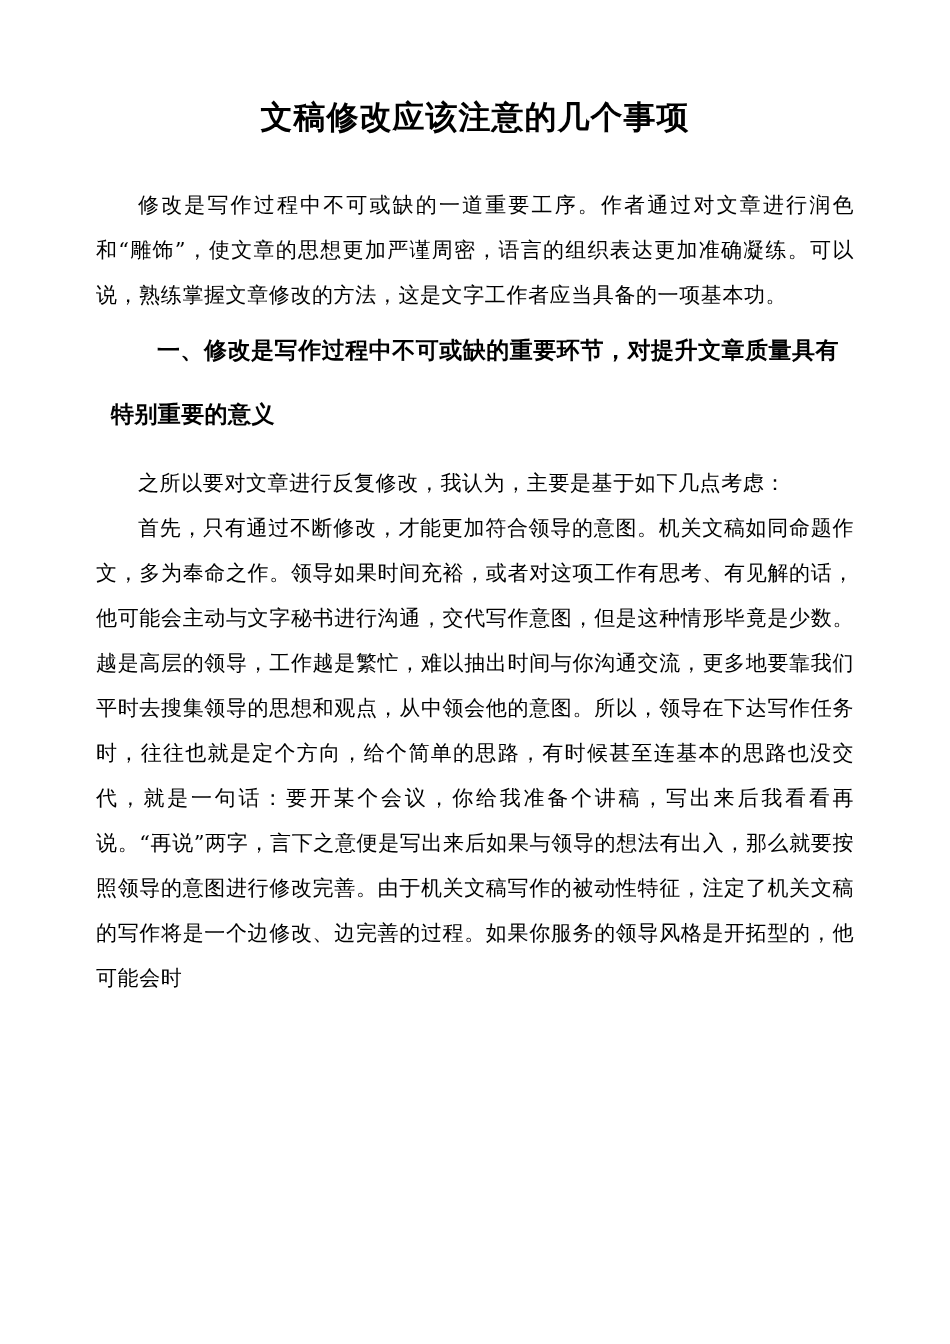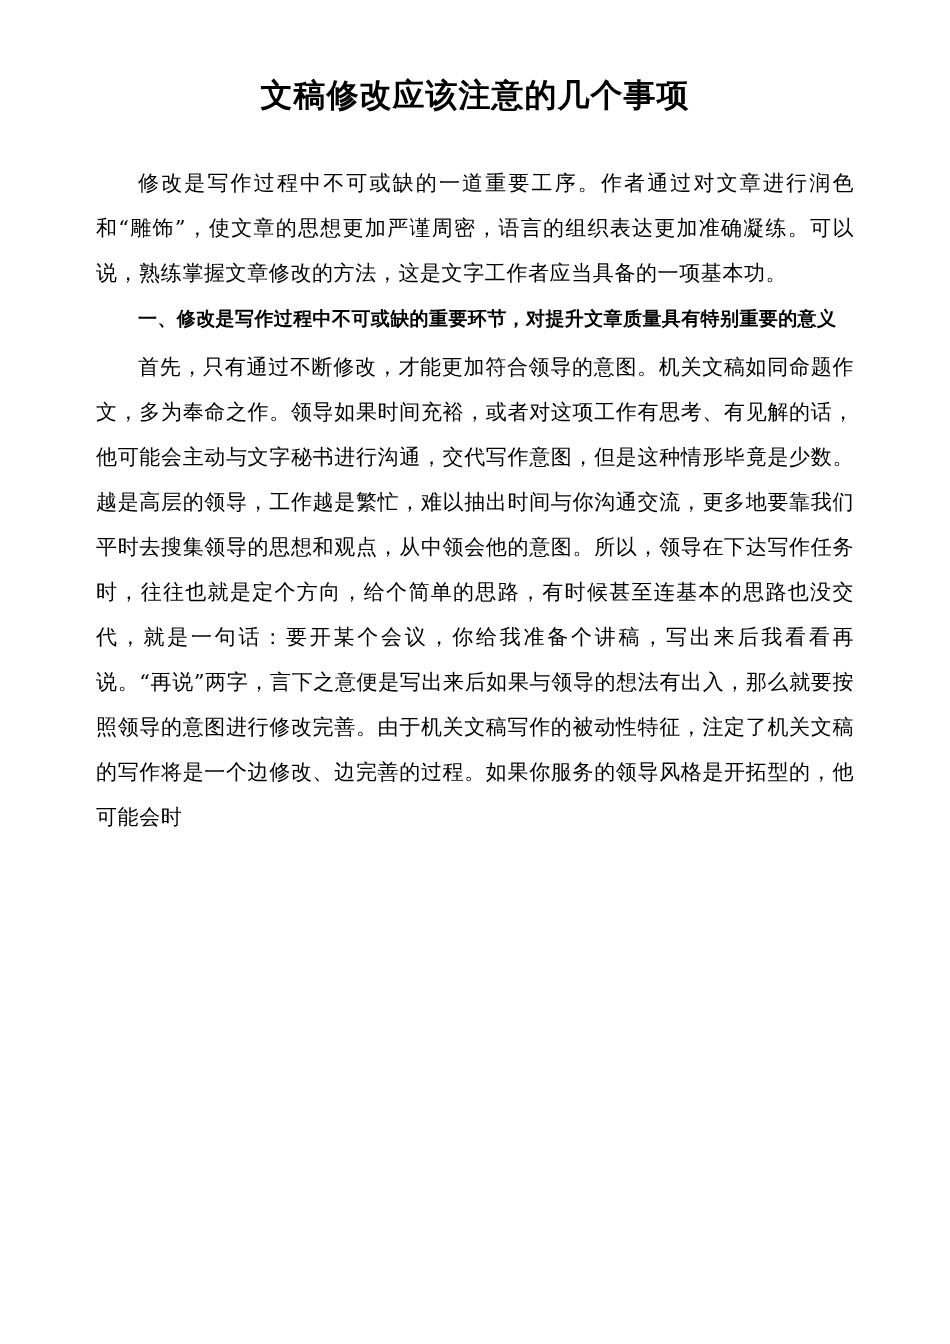--- a/index.html
+++ b/index.html
@@ -11,21 +11,21 @@
     width: 950px;
     min-height: 1344px;
     font-family: "DejaVu Serif", "Liberation Serif", serif;
     color: #000000;
     -webkit-font-smoothing: antialiased;
   }
   .page {
     width: 950px;
     min-height: 1344px;
     box-sizing: border-box;
-    padding: 74px 96px 40px 96px;
+    padding: 96px 96px 40px 96px;
     background: #ffffff;
     position: relative;
   }
   .doc-title {
     font-family: "DejaVu Serif", "Liberation Serif", serif;
     font-weight: bold;
     font-size: 32px;
     line-height: 1.35;
     text-align: center;
     letter-spacing: 1px;
@@ -36,38 +36,39 @@
     line-height: 45px;
     text-align: justify;
     text-justify: inter-ideograph;
     text-indent: 2em;
     margin: 0;
     letter-spacing: 0.6px;
   }
   .heading {
     font-family: "DejaVu Sans", "Liberation Sans", sans-serif;
     font-weight: bold;
-    font-size: 19px;
-    line-height: 45px;
+    font-size: 23px;
+    line-height: 64px;
     text-align: justify;
     text-justify: inter-ideograph;
     text-indent: 2em;
-    margin: 4px;
+    margin: 15px;
     letter-spacing: 0.4px;
   }
   .body-block > *:not(:first-child) {
     margin-top: 0;
   }
 </style>
 </head>
 <body>
 
 <div class="page">
 
   <h1 class="doc-title">文稿修改应该注意的几个事项</h1>
 
   <div class="body-block">
     <p class="para">修改是写作过程中不可或缺的一道重要工序。作者通过对文章进行润色和“雕饰”，使文章的思想更加严谨周密，语言的组织表达更加准确凝练。可以说，熟练掌握文章修改的方法，这是文字工作者应当具备的一项基本功。</p>
     <p class="heading">一、修改是写作过程中不可或缺的重要环节，对提升文章质量具有特别重要的意义</p>
+    <p class="para">之所以要对文章进行反复修改，我认为，主要是基于如下几点考虑：</p>
     <p class="para">首先，只有通过不断修改，才能更加符合领导的意图。机关文稿如同命题作文，多为奉命之作。领导如果时间充裕，或者对这项工作有思考、有见解的话，他可能会主动与文字秘书进行沟通，交代写作意图，但是这种情形毕竟是少数。越是高层的领导，工作越是繁忙，难以抽出时间与你沟通交流，更多地要靠我们平时去搜集领导的思想和观点，从中领会他的意图。所以，领导在下达写作任务时，往往也就是定个方向，给个简单的思路，有时候甚至连基本的思路也没交代，就是一句话：要开某个会议，你给我准备个讲稿，写出来后我看看再说。“再说”两字，言下之意便是写出来后如果与领导的想法有出入，那么就要按照领导的意图进行修改完善。由于机关文稿写作的被动性特征，注定了机关文稿的写作将是一个边修改、边完善的过程。如果你服务的领导风格是开拓型的，他可能会时</p>
   </div>
 
 </div>
 
 </body></html>

